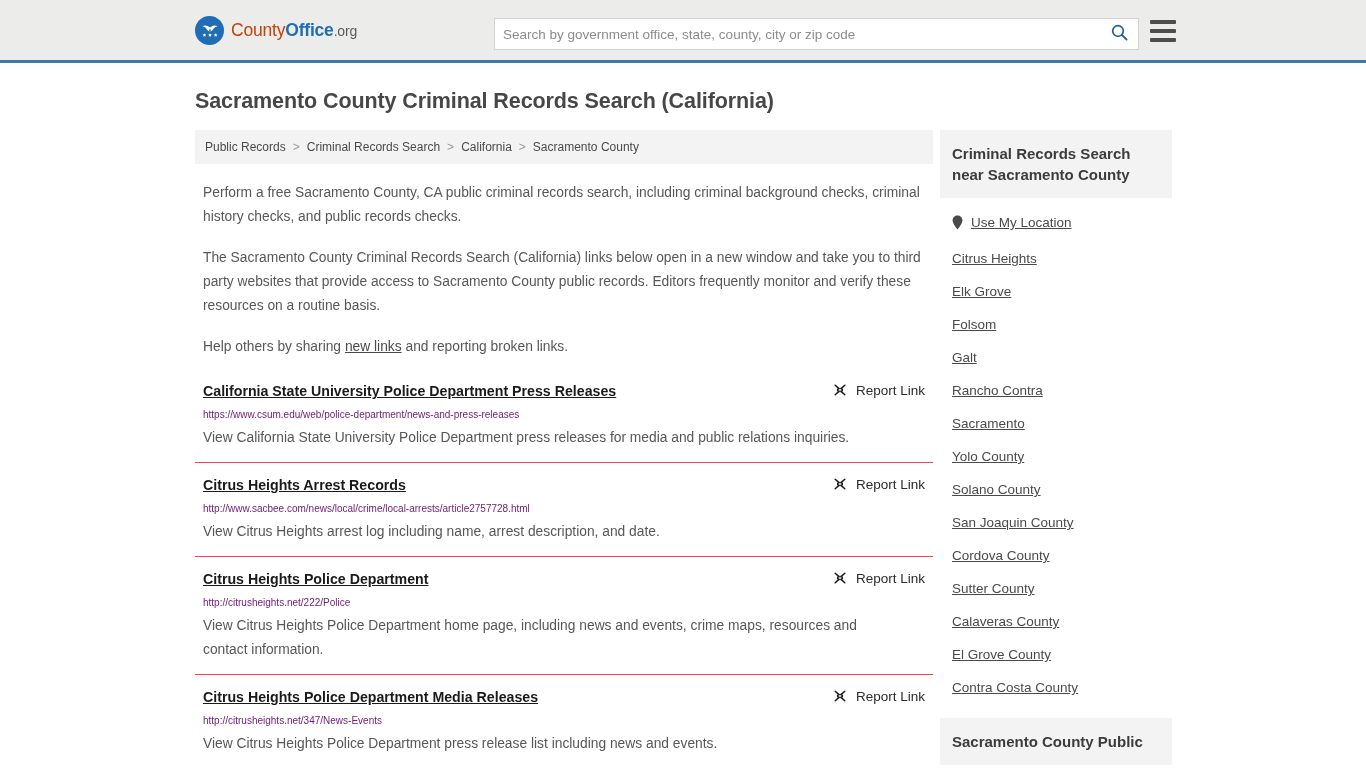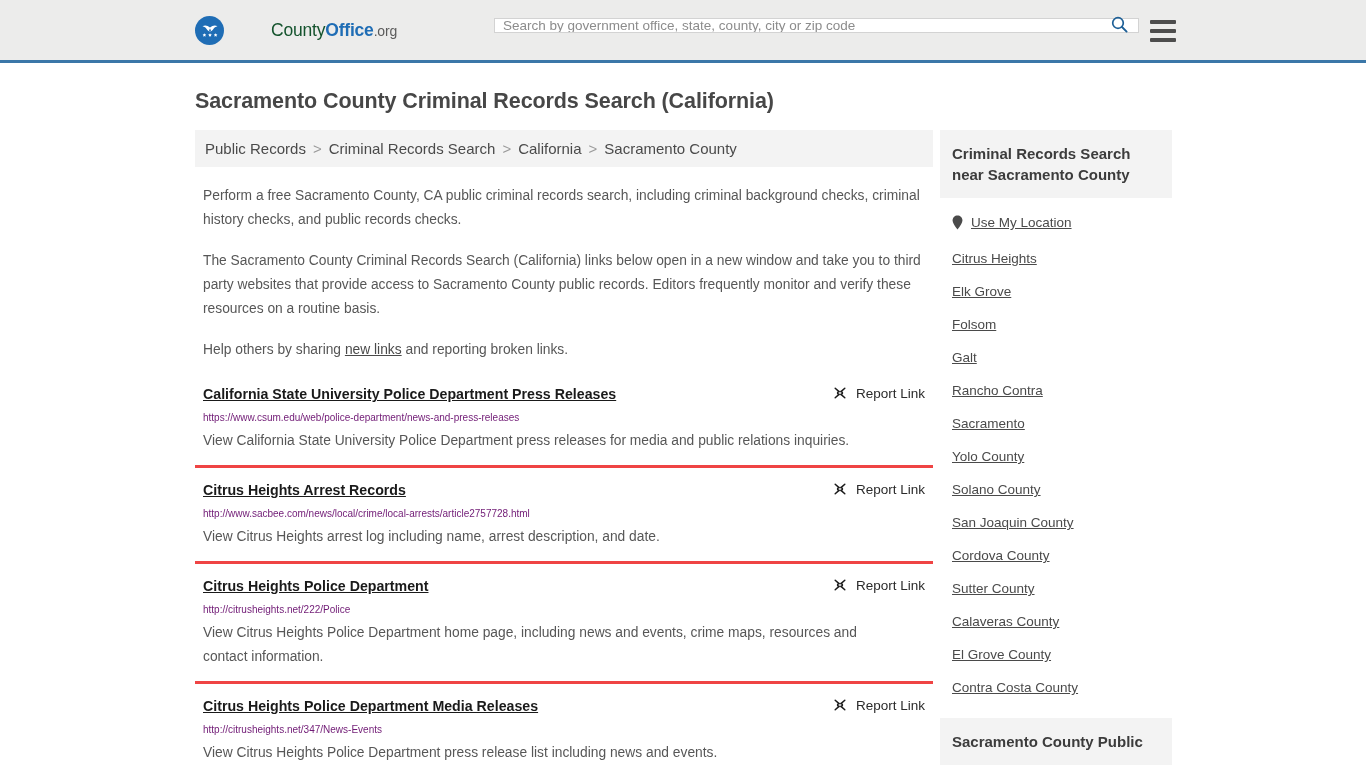--- a/index.html
+++ b/index.html
@@ -36,30 +36,30 @@
     align-items: center;
     justify-content: center;
     flex-shrink: 0;
   }
   .logo-mark svg { display: block; }
   .logo-text {
     font-size: 17.5px;
     letter-spacing: -0.2px;
     white-space: nowrap;
   }
-  .logo-text .t-county { color: #14532d; margin-left: 40px; }
+  .logo-text .t-county { color: #c2410c; }
   .logo-text .t-office { color: #1f6db5; font-weight: bold; }
   .logo-text .t-org { color: #5b5b5b; font-size: 14px; }
 
   .search-wrap {
     position: absolute;
     left: 494px;
     top: 18px;
     width: 645px;
-    height: 15px;
+    height: 32px;
     background: #ffffff;
     border: 1px solid #d3d3d3;
     display: flex;
     align-items: center;
   }
   .search-input {
     flex: 1;
     border: none;
     outline: none;
     height: 100%;
@@ -110,21 +110,21 @@
     align-items: flex-start;
     gap: 0;
   }
   .main-col { width: 738px; flex-shrink: 0; }
   .side-col { width: 232px; margin-left: 7px; flex-shrink: 0; }
 
   
   .breadcrumb {
     background: #f3f3f3;
     padding: 10px 10px;
-    font-size: 15px;
+    font-size: 12px;
     color: #4a4a4a;
     display: flex;
     flex-wrap: wrap;
     align-items: flex-start;
     gap: 0;
   }
   .breadcrumb a {
     color: #4a4a4a;
     text-decoration: none;
   }
@@ -144,21 +144,21 @@
   .intro p a {
     color: #4a4a4a;
     text-decoration: underline;
     font-weight: normal;
   }
 
   
   .results { margin-top: 22px; }
   .result {
     padding: 0 8px 12px 8px;
-    border-bottom: 3px solid #ef4444;
+    border-bottom: 1px solid #ef4444;
     margin-bottom: 12px;
     position: relative;
   }
   .result:last-child { border-bottom: none; }
   .result-head {
     display: flex;
     align-items: flex-start;
     justify-content: space-between;
   }
   .result-title {

